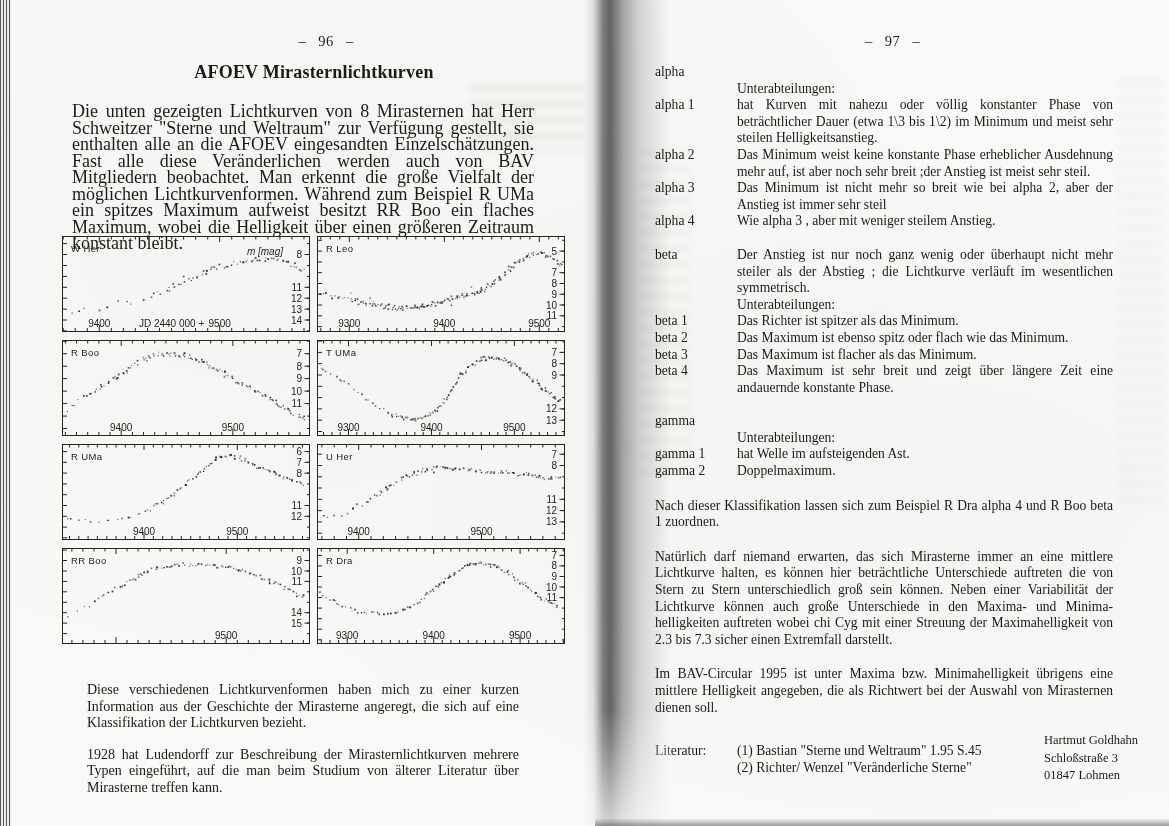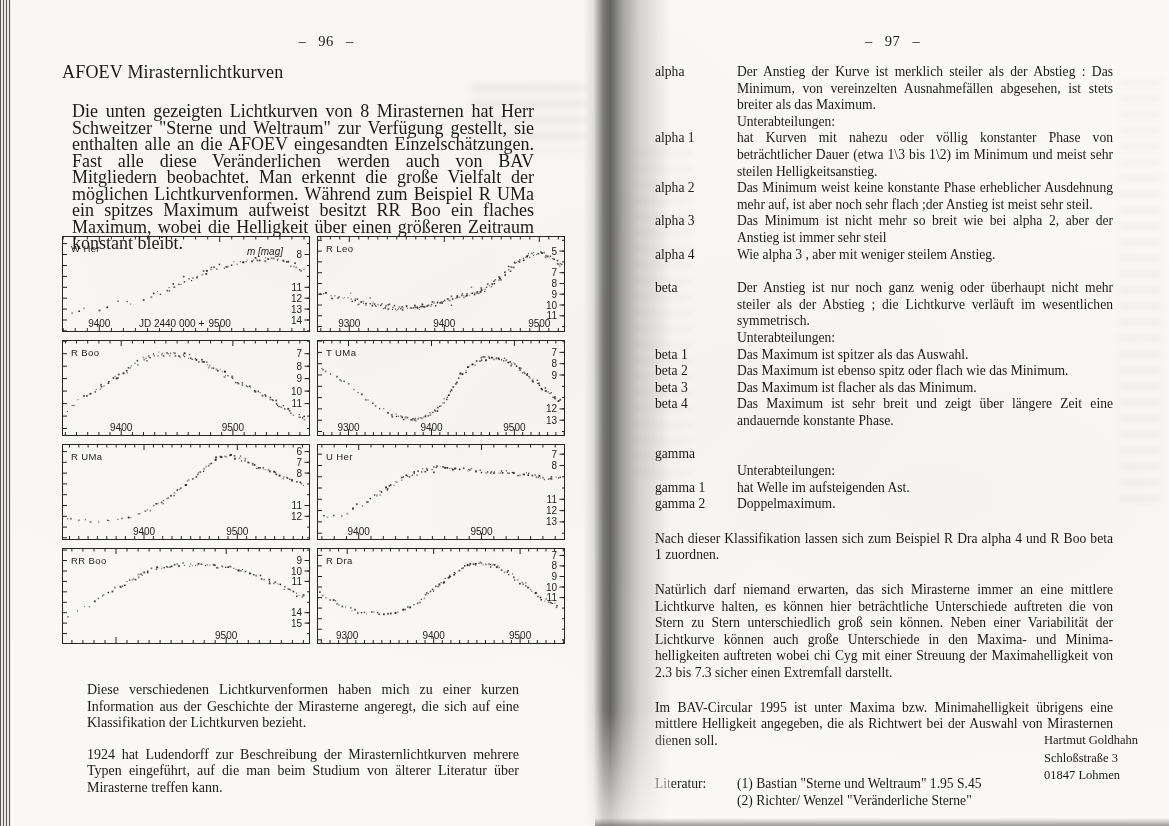--- a/index.html
+++ b/index.html
@@ -25,22 +25,22 @@
   .ghost{position:absolute;background:repeating-linear-gradient(180deg,
       rgba(90,88,84,.10) 0 6px, transparent 6px 16px);filter:blur(3px);pointer-events:none;}
   #ghost1{left:470px;top:85px;width:115px;height:66px;}
   #ghost2{left:636px;top:150px;width:55px;height:330px;opacity:.55;}
   #ghost3{left:1118px;top:80px;width:44px;height:430px;opacity:.5;}
 
   
   #page96{position:absolute;left:62px;top:30px;width:504px;}
   .pagenum{position:absolute;left:12px;top:3px;width:100%;text-align:center;
     font-size:14.5px;word-spacing:8px;letter-spacing:.5px;}
-  #page96 h1{position:absolute;left:0;top:32px;width:100%;margin:0;text-align:left;
-    font-size:18px;font-weight:normal;letter-spacing:.2px;}
+  #page96 h1{position:absolute;left:0;top:32px;width:100%;margin:0;text-align:center;
+    font-size:18px;font-weight:bold;letter-spacing:.2px;}
   #p96-intro{position:absolute;left:10px;top:73px;width:462px;margin:0;
     font-size:18px;line-height:16.5px;text-align:justify;}
   #chart-grid{position:absolute;left:0;top:206px;display:grid;
     grid-template-columns:248px 248px;column-gap:7px;row-gap:8px;}
   #chart-grid svg{display:block;background:transparent;}
   .ctxt{font-family:"Liberation Sans",sans-serif;font-size:10px;fill:#1e1d1a;}
   .cname{font-size:9.5px;letter-spacing:.4px;}
   .ital{font-style:italic;}
   #p96-outro{position:absolute;left:10px;top:637px;width:462px;}
   #p96-outro p{margin:15px;font-size:14px;line-height:16.5px;text-align:justify;}
@@ -1712,63 +1712,62 @@
             <rect x="233.4" y="54.3" width="1.5" height="1.5" opacity="0.92"></rect>
             <rect x="235.0" y="54.9" width="1.1" height="1.1" opacity="0.85"></rect>
             <rect x="237.3" y="54.7" width="1.1" height="1.1" opacity="0.60"></rect>
             <rect x="238.7" y="58.3" width="1.8" height="1.8" opacity="0.56"></rect>
             <rect x="239.3" y="56.8" width="1.4" height="1.4" opacity="0.89"></rect>
           </g>
         </svg>
       </div>
     <div id="p96-outro">
       <p>Diese verschiedenen Lichtkurvenformen haben mich zu einer kurzen Information aus der Geschichte der Mirasterne angeregt, die sich auf eine Klassifikation der Lichtkurven bezieht.</p>
-      <p>1924 hat Ludendorff zur Beschreibung der Mirasternlichtkurven mehrere Typen eingeführt, auf die man beim Studium von älterer Literatur über Mirasterne treffen kann.</p>
+      <p>1928 hat Ludendorff zur Beschreibung der Mirasternlichtkurven mehrere Typen eingeführt, auf die man beim Studium von älterer Literatur über Mirasterne treffen kann.</p>
     </div>
   </div>
 
   <div id="page97">
     <div class="pagenum">– 97 –</div>
     <div id="rp-flow">
       <div id="cls-list">
           <div class="cls-row">
             <span class="cls-term">alpha</span>
-            <span class="cls-def">Der Anstieg der Kurve ist merklich steiler als der Abstieg : Das Minimum, von vereinzelten Ausnahmefällen abgesehen, ist stets breiter als das Maximum.</span>
           </div>
           <div class="cls-row">
             <span class="cls-term"></span>
             <span class="cls-def">Unterabteilungen:</span>
           </div>
           <div class="cls-row">
             <span class="cls-term">alpha 1</span>
             <span class="cls-def">hat Kurven mit nahezu oder völlig konstanter Phase von beträchtlicher Dauer (etwa 1\3 bis 1\2) im Minimum und meist sehr steilen Helligkeitsanstieg.</span>
           </div>
           <div class="cls-row">
             <span class="cls-term">alpha 2</span>
-            <span class="cls-def">Das Minimum weist keine konstante Phase erheblicher Ausdehnung mehr auf, ist aber noch sehr flach ;der Anstieg ist meist sehr steil.</span>
+            <span class="cls-def">Das Minimum weist keine konstante Phase erheblicher Ausdehnung mehr auf, ist aber noch sehr breit ;der Anstieg ist meist sehr steil.</span>
           </div>
           <div class="cls-row">
             <span class="cls-term">alpha 3</span>
             <span class="cls-def">Das Minimum ist nicht mehr so breit wie bei alpha 2, aber der Anstieg ist immer sehr steil</span>
           </div>
           <div class="cls-row">
             <span class="cls-term">alpha 4</span>
             <span class="cls-def">Wie  alpha 3 , aber mit weniger steilem Anstieg.</span>
           </div>
           <div class="cls-row gap">
             <span class="cls-term">beta</span>
             <span class="cls-def">Der Anstieg ist nur noch ganz wenig oder überhaupt nicht mehr steiler als der Abstieg ; die Lichtkurve verläuft im wesentlichen symmetrisch.</span>
           </div>
           <div class="cls-row">
             <span class="cls-term"></span>
             <span class="cls-def">Unterabteilungen:</span>
           </div>
           <div class="cls-row">
             <span class="cls-term">beta 1</span>
-            <span class="cls-def">Das Maximum ist spitzer als das Auswahl.</span>
+            <span class="cls-def">Das Richter ist spitzer als das Minimum.</span>
           </div>
           <div class="cls-row">
             <span class="cls-term">beta 2</span>
             <span class="cls-def">Das Maximum ist ebenso spitz oder flach wie das Minimum.</span>
           </div>
           <div class="cls-row">
             <span class="cls-term">beta 3</span>
             <span class="cls-def">Das Maximum ist flacher als das Minimum.</span>
           </div>
           <div class="cls-row">

